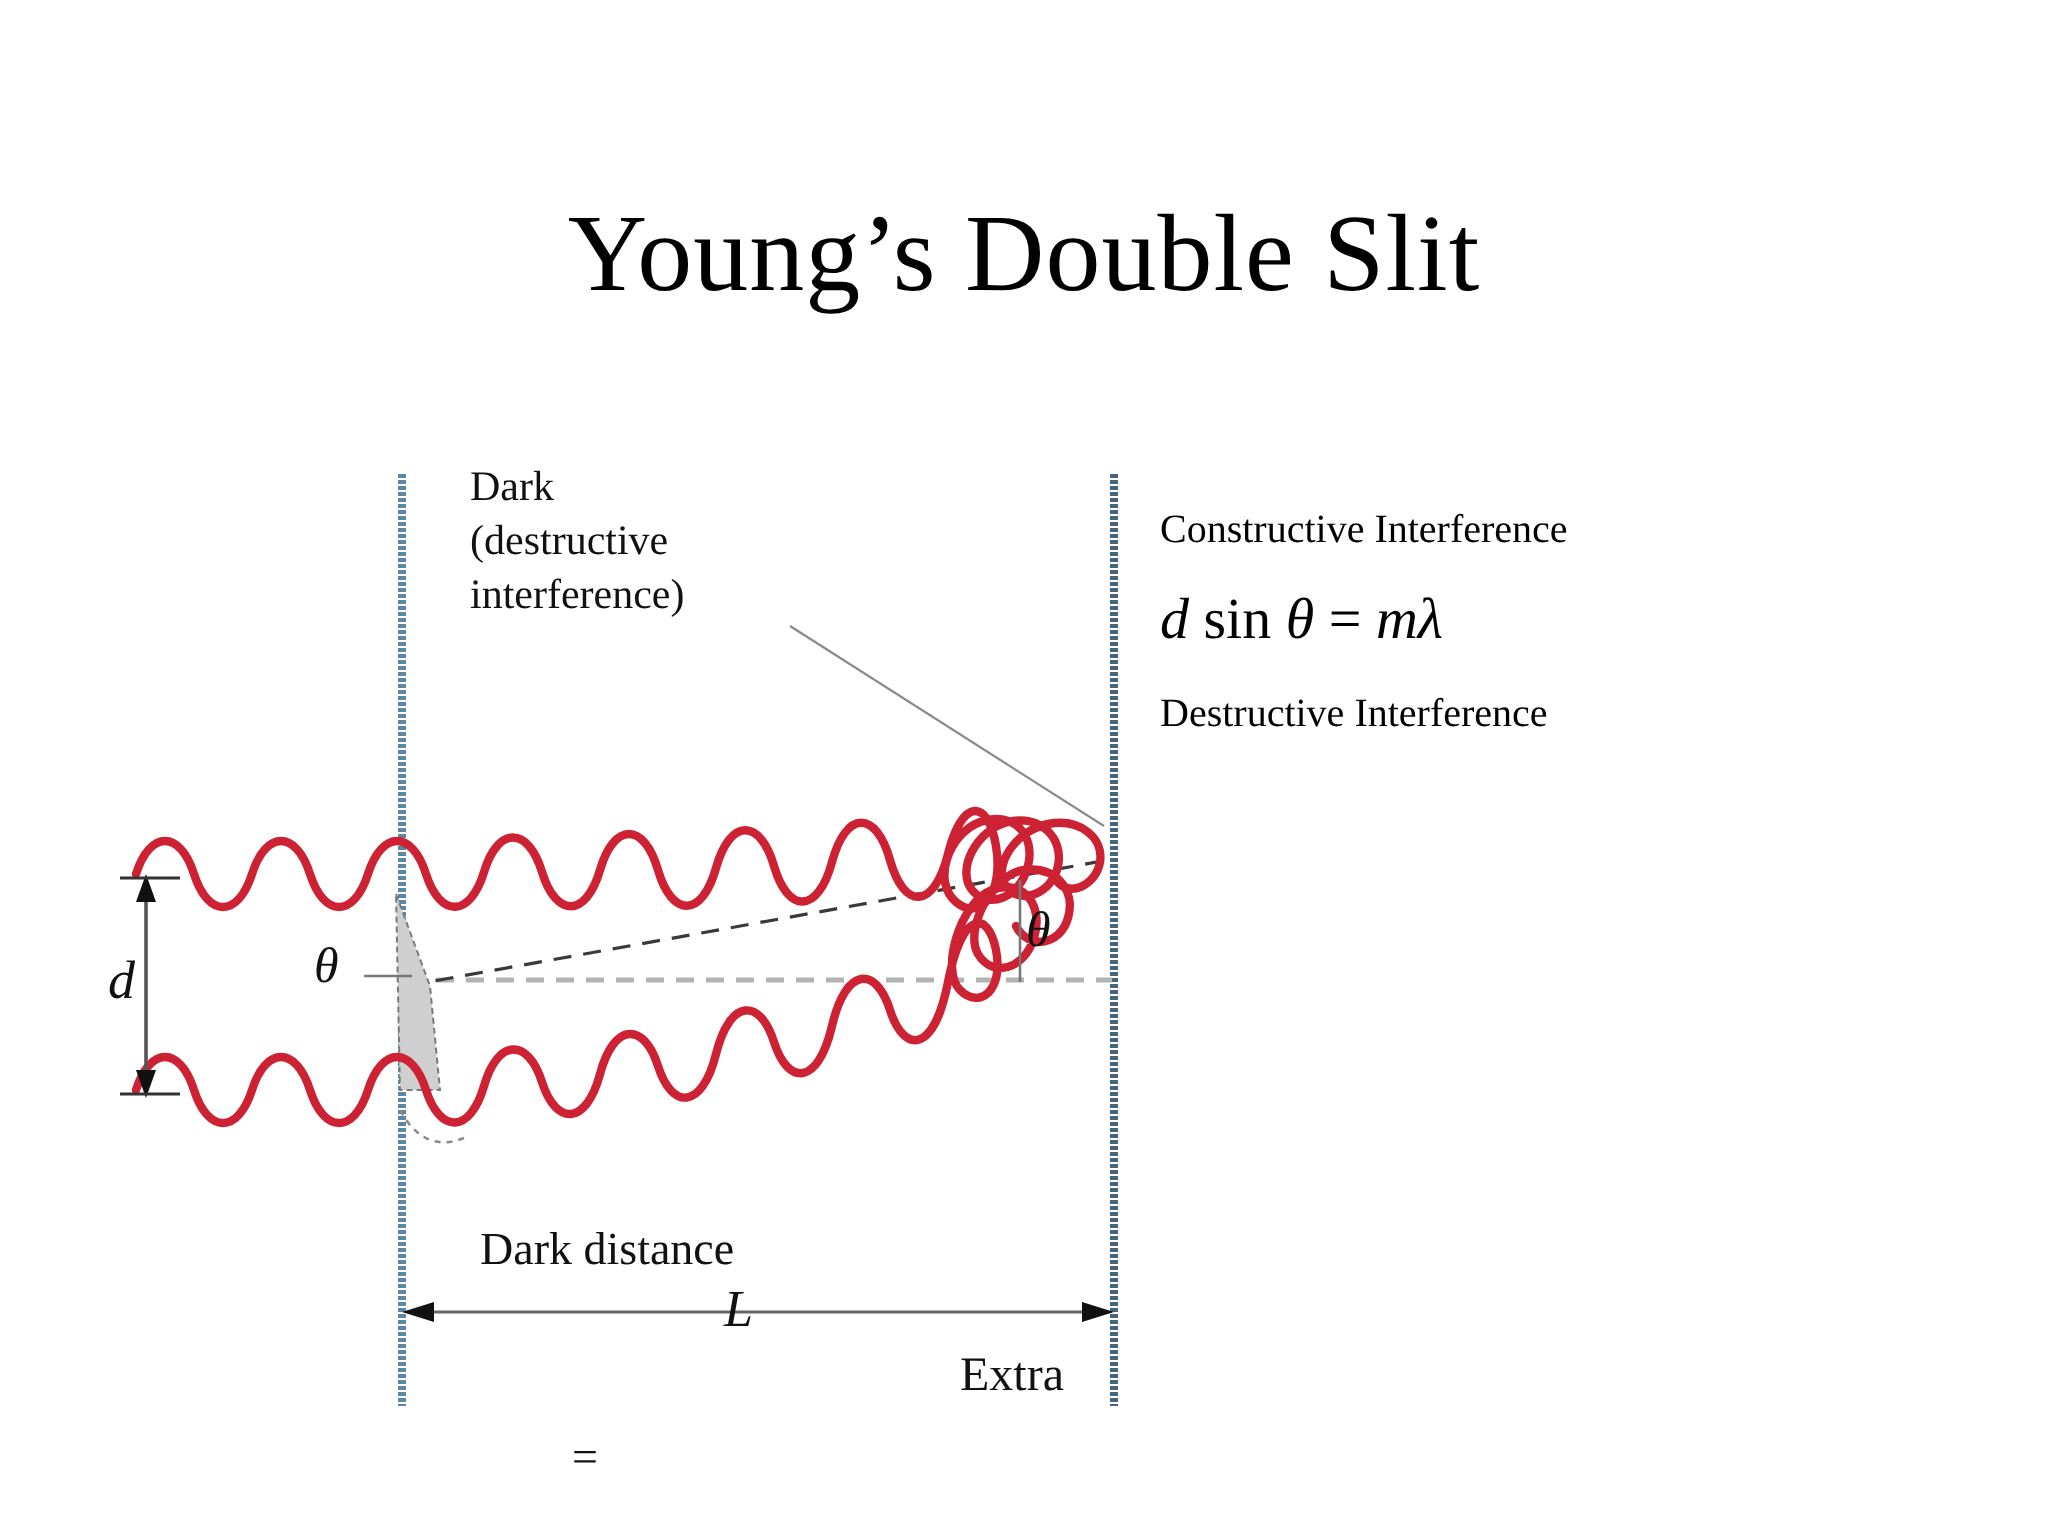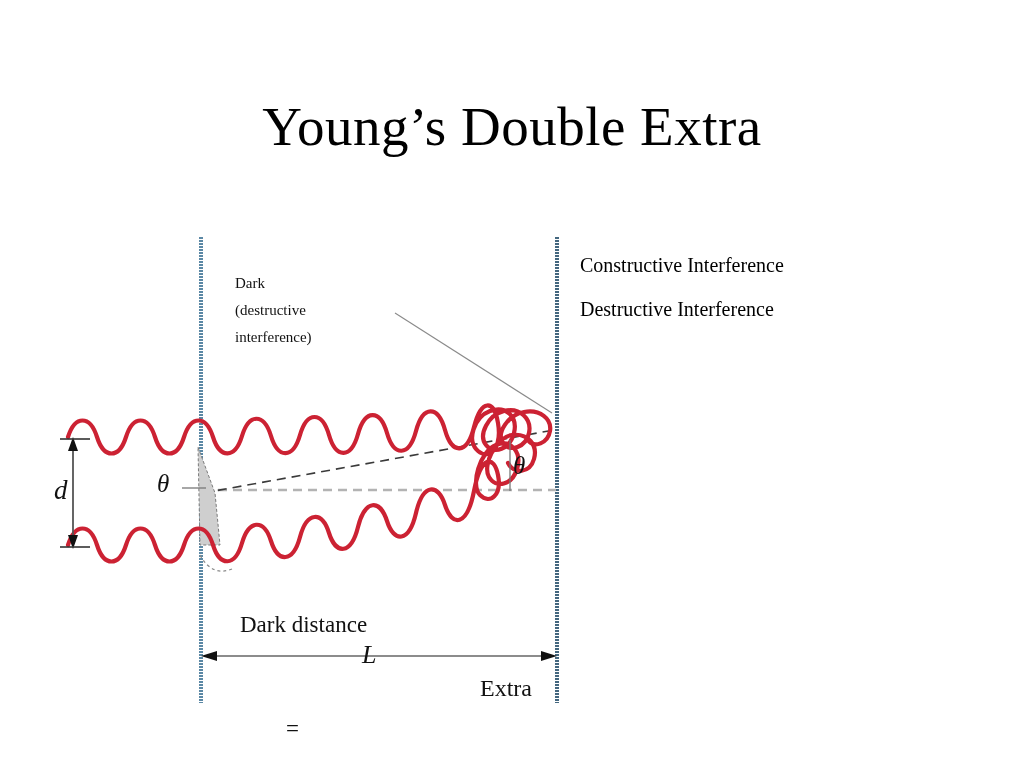--- a/index.html
+++ b/index.html
@@ -44,23 +44,22 @@
   .fig-label {
     position: absolute;
     font-family: "Liberation Serif", "DejaVu Serif", serif;
     color: #111111;
     white-space: pre;
   }
 
   #dark-label {
     left: 195px;
     top: 5px;
-    font-size: 15px;
+    font-size: 21px;
     line-height: 27px;
-    margin-top: 40px;
   }
   #extra-distance-label {
     left: 200px;
     top: 335px;
     font-size: 23px;
     line-height: 26px;
   }
   #screen-label {
     left: 440px;
     top: 450px;
@@ -145,21 +144,21 @@
     margin: 0 3px;
   }
   .bigfrac .num { display: block; padding: 0 3px; }
   .bigfrac .den { display: block; padding: 0 3px; border-top: 1.6px solid #000; }
 </style>
 </head>
 <body>
 
 <div id="slide">
 
-  <div id="slide-title">Young’s Double Extra</div>
+  <div id="slide-title">Young’s Double Slit</div>
 
   <div id="figure">
 
     <svg width="540" height="490" viewBox="0 0 540 490">
 
       <line x1="161" y1="12" x2="161" y2="478" stroke="#5b88a5" stroke-width="4" stroke-dasharray="2 1"></line>
 
       <line x1="517" y1="12" x2="517" y2="478" stroke="#44677f" stroke-width="4" stroke-dasharray="2 1"></line>
 
       <line x1="163" y1="265" x2="516" y2="265" stroke="#b3b3b3" stroke-width="2.4" stroke-dasharray="9 6"></line>
@@ -261,18 +260,21 @@
 
     <div class="fig-label" id="theta-left-label">θ</div>
 
     <div class="fig-label" id="theta-right-label">θ</div>
   </div>
 
   <div id="equations">
 
     <div class="eq-heading" id="eq-constructive-heading">Constructive Interference</div>
 
+    <div class="eq-body" id="eq-constructive-formula">
+      <span>d</span> <span class="up">sin</span> <span>θ</span> <span class="up">=</span> <span>m</span><span>λ</span>
+    </div>
 
     <div class="eq-heading" id="eq-destructive-heading">Destructive Interference</div>
 
   </div>
 
 </div>
 
 </body></html>

